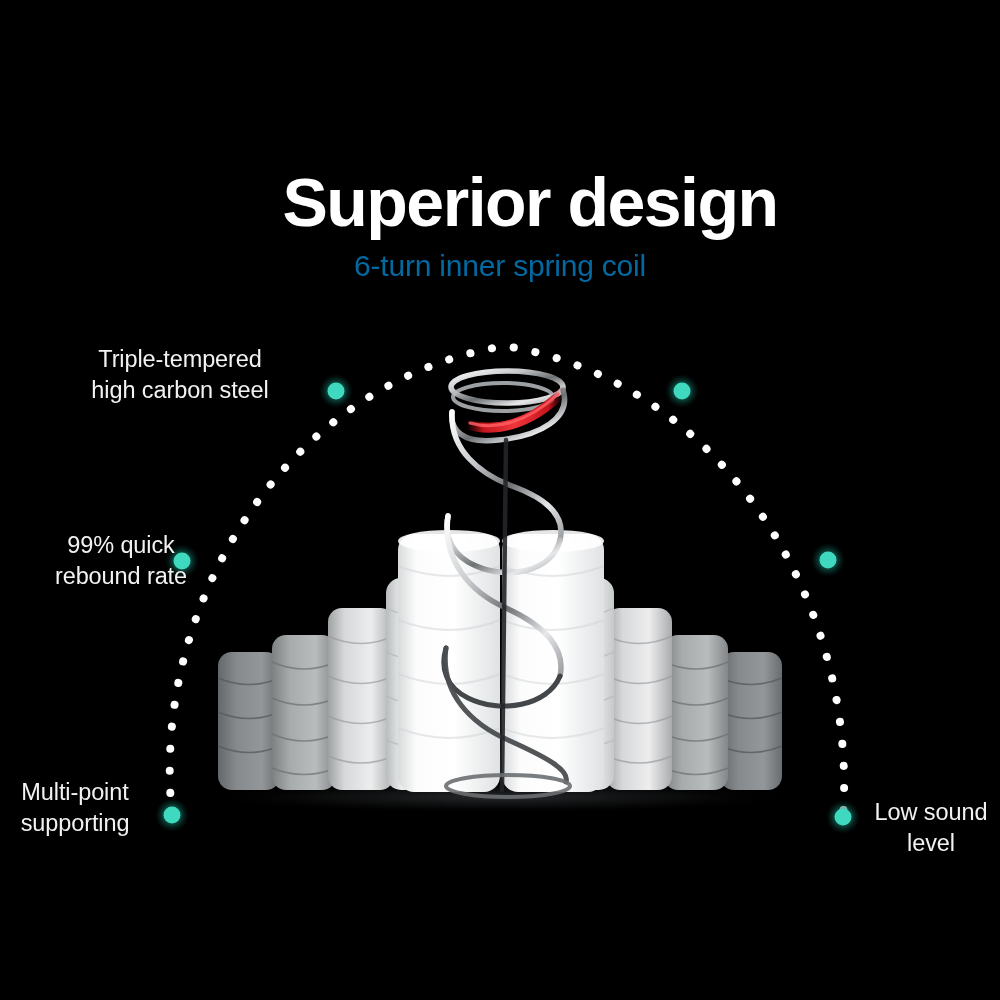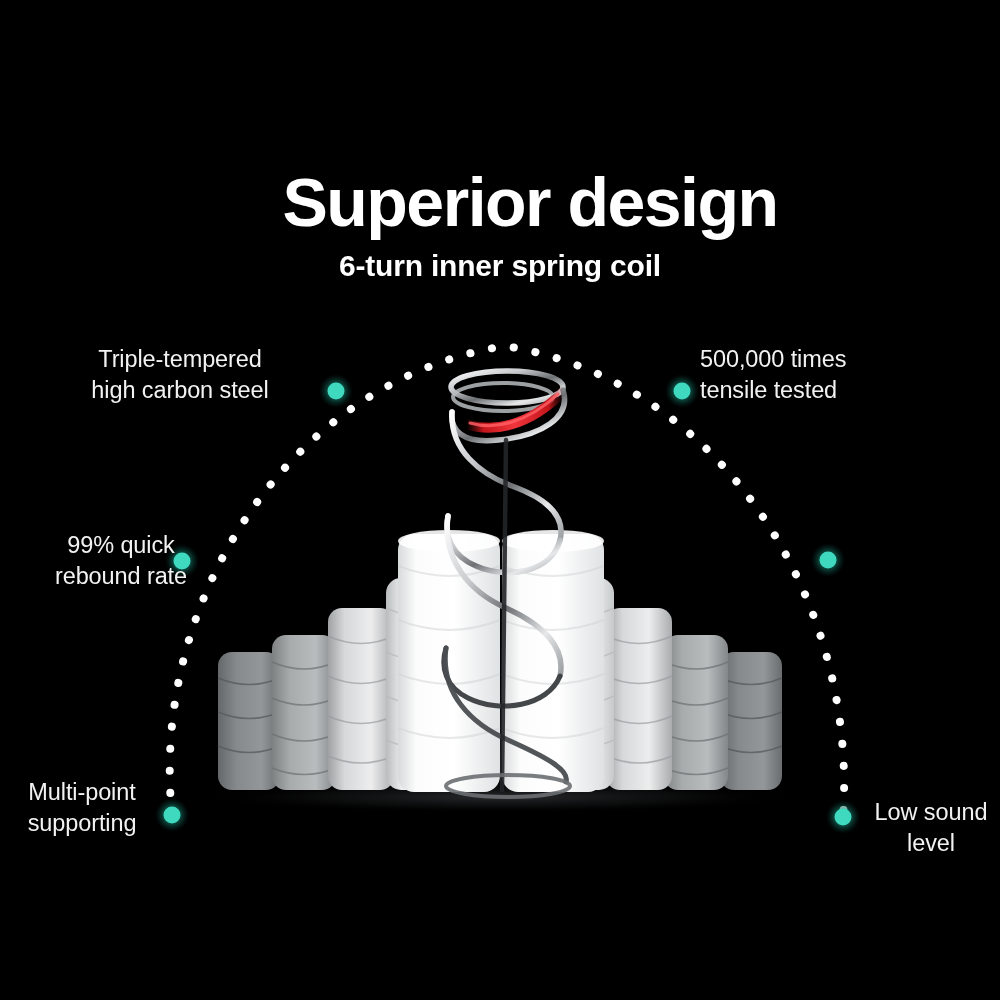--- a/index.html
+++ b/index.html
@@ -32,23 +32,23 @@
     line-height: 1.02;
     white-space: nowrap;
     padding-left: 30px;
   }
   #subtitle {
     position: absolute;
     left: 0;
     top: 249px;
     width: 1000px;
     text-align: center;
-    color: #ffffff;
+    color: #0369a1;
     font-size: 30px;
-    font-weight: 700;
+    font-weight: 400;
     letter-spacing: -0.2px;
     white-space: nowrap;
   }
 
   
   .label {
     position: absolute;
     color: #f2f2f2;
     font-size: 23.5px;
     font-weight: 400;
@@ -57,21 +57,21 @@
     white-space: pre-line;
   }
   .label.right-align { text-align: center; }
   .label.left-align  { text-align: left; }
   .label.center-align{ text-align: center; }
 
   #label-steel    { left: 60px;  top: 344px; width: 240px; }
   #label-tensile  { left: 700px; top: 344px; width: 260px; }
   #label-rebound  { left: 0px;   top: 530px; width: 160px; padding-left: 41px; }
   #label-pressure { left: 848px; top: 533px; width: 152px; }
-  #label-multi    { left: 7px;   top: 777px; width: 150px; }
+  #label-multi    { left: 0px;   top: 777px; width: 150px; }
   #label-lowsound { left: 862px; top: 777px; width: 138px; margin-top: 20px; }
 
   
   #art {
     position: absolute;
     left: 0; top: 0;
     width: 1000px;
     height: 1000px;
   }
 </style>
@@ -248,22 +248,20 @@
       </g>
     </g>
   </svg>
 
   <div id="title">Superior design</div>
   <div id="subtitle">6-turn inner spring coil</div>
 
   <div id="label-steel" class="label right-align">Triple-tempered
 high carbon steel</div>
 
-  <div id="label-tensile" class="label left-align">500,000 times
-tensile tested</div>
 
   <div id="label-rebound" class="label right-align">99% quick
 rebound rate</div>
 
 
   <div id="label-multi" class="label right-align">Multi-point
 supporting</div>
 
   <div id="label-lowsound" class="label center-align">Low sound
 level</div>

